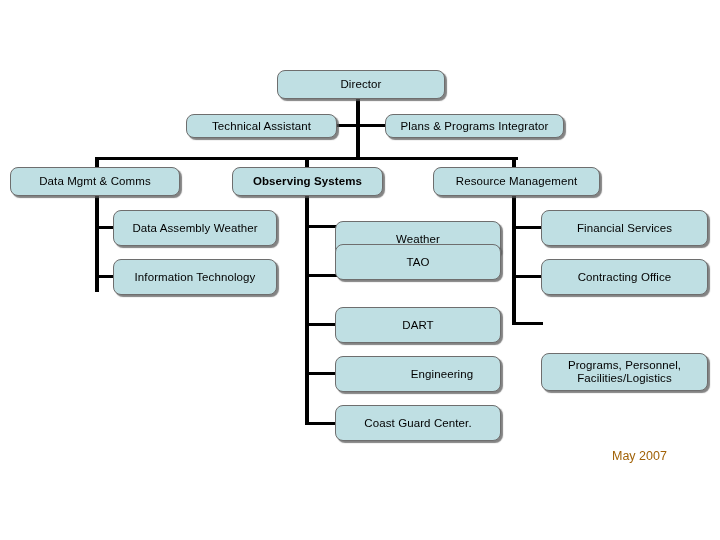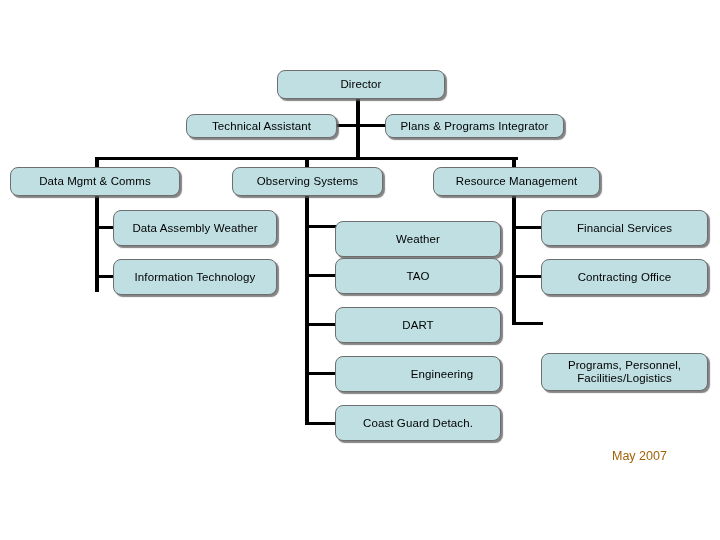--- a/index.html
+++ b/index.html
@@ -103,54 +103,54 @@
   </div>
 
   <div class="node rect" style="left:385px; top:114px; width:179px; height:24px;">
     <span class="label">Plans &amp; Programs Integrator</span>
   </div>
 
   <div class="node rounded" style="left:10px; top:167px; width:170px; height:29px;">
     <span class="label">Data Mgmt &amp; Comms</span>
   </div>
 
-  <div class="node rounded" style="left:232px; top:167px; width:151px; height:29px;">
+  <div class="node rounded" style="left:232px; top:167px; width:151px; height:29px;font-weight:bold;">
     <span class="label">Observing Systems</span>
   </div>
 
   <div class="node rounded" style="left:433px; top:167px; width:167px; height:29px;">
     <span class="label">Resource Management</span>
   </div>
 
   <div class="node rounded" style="left:113px; top:210px; width:164px; height:36px;">
     <span class="label">Data Assembly Weather</span>
   </div>
 
   <div class="node rounded" style="left:113px; top:259px; width:164px; height:36px;">
     <span class="label">Information Technology</span>
   </div>
 
   <div class="node rounded" style="left:335px; top:221px; width:166px; height:36px;justify-content:center;">
     <span class="label">Weather</span>
   </div>
 
-  <div class="node rounded" style="left:335px; top:258px; width:166px; height:36px;align-items:center;">
+  <div class="node rounded" style="left:335px; top:244px; width:166px; height:36px;align-items:center;">
     <span class="label">TAO</span>
   </div>
 
   <div class="node rounded" style="left:335px; top:307px; width:166px; height:36px;">
     <span class="label">DART</span>
   </div>
 
   <div class="node rounded" style="left:335px; top:356px; width:166px; height:36px;padding-left:48px;">
     <span class="label">Engineering</span>
   </div>
 
   <div class="node rounded" style="left:335px; top:405px; width:166px; height:36px;">
-    <span class="label">Coast Guard Detach.</span>
+    <span class="label">Coast Guard Center.</span>
   </div>
 
   <div class="node rounded" style="left:541px; top:210px; width:167px; height:36px;">
     <span class="label">Financial Services</span>
   </div>
 
   <div class="node rounded" style="left:541px; top:259px; width:167px; height:36px;">
     <span class="label">Contracting Office</span>
   </div>
 

